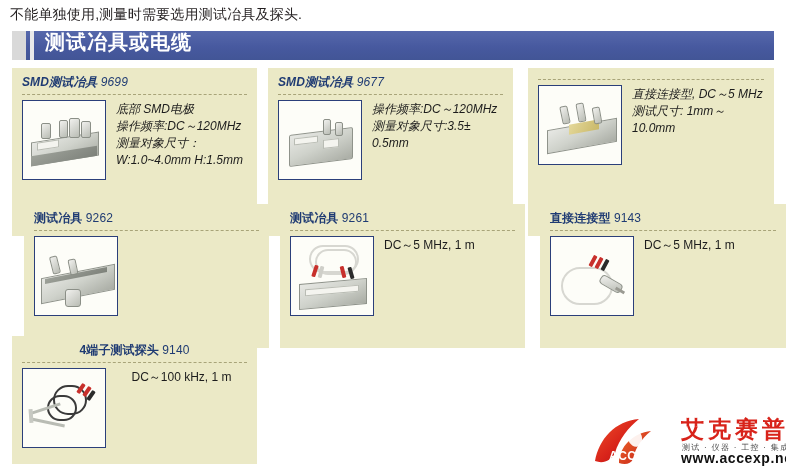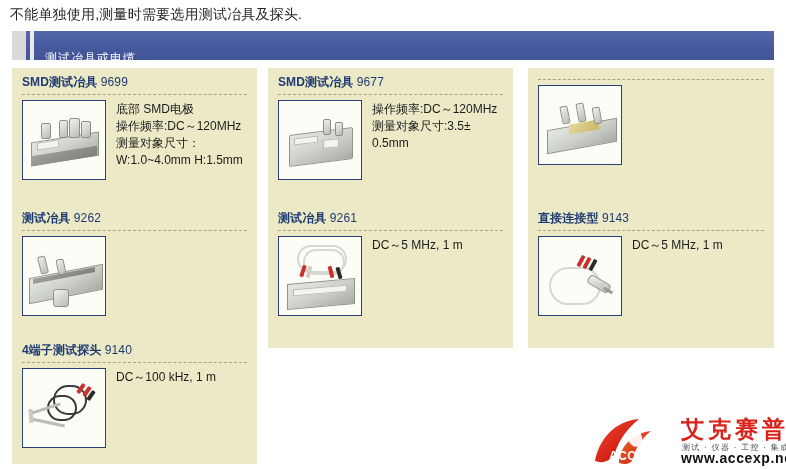--- a/index.html
+++ b/index.html
@@ -48,56 +48,56 @@
     position: absolute;
     left: 18px;
     top: 0;
     width: 4px;
     height: 29px;
     background: #e8e8ea;
   }
   .section-header .header-title {
     position: absolute;
     left: 33px;
-    top: 16px;
-    font-size: 12px;
-    font-weight: normal;
+    top: 0;
+    font-size: 20px;
+    font-weight: bold;
     color: #ffffff;
     letter-spacing: 1px;
     line-height: 22px;
   }
 
   
   .grid {
     position: absolute;
     left: 12px;
     top: 68px;
     width: 762px;
   }
   .row {
     position: relative;
     width: 762px;
     margin-bottom: 6px;
   }
   .row-1 { height: 130px; }
   .row-2 { height: 126px; }
-  .row-3 { height: 128px; }
+  .row-3 { height: 128px; text-align: center; }
 
   .card {
     position: absolute;
     top: 0;
     background: #ebe9c6;
     box-sizing: border-box;
     padding: 7px 10px 8px 10px;
   }
   .card.col-0 { left: 0;   width: 245px; }
   .card.col-1 { left: 256px; width: 245px; }
   .card.col-2 { left: 516px; width: 246px; }
-  .row-1 .card { height: 168px; }
-  .row-2 .card { height: 144px; }
+  .row-1 .card { height: 168px; font-style: italic; }
+  .row-2 .card { height: 144px; margin-left: 12px; }
   .row-3 .card { height: 128px; }
 
   .card-title {
     font-size: 12px;
     font-weight: bold;
     color: #1f3b73;
     line-height: 15px;
     white-space: nowrap;
     letter-spacing: 0.1px;
   }
@@ -281,20 +281,25 @@
 
     <div class="card col-2">
       <div class="card-divider"></div>
       <div class="card-body">
         <div class="thumb">
           <div class="art body" style="left:8px;top:38px;width:68px;height:22px;transform:skewY(-10deg);"></div>
           <div class="art gold" style="left:30px;top:36px;width:30px;height:10px;transform:skewY(-10deg);"></div>
           <div class="art knob" style="left:22px;top:20px;width:6px;height:16px;transform:rotate(-12deg);"></div>
           <div class="art knob" style="left:38px;top:17px;width:6px;height:17px;transform:rotate(-10deg);"></div>
           <div class="art knob" style="left:54px;top:21px;width:6px;height:15px;transform:rotate(-10deg);"></div>
+        </div>
+        <div class="card-desc">
+          <div>直接连接型, DC～5 MHz</div>
+          <div>测试尺寸: 1mm～</div>
+          <div>10.0mm</div>
         </div>
       </div>
     </div>
 
   </div>
 
   <div class="row row-2">
 
     <div class="card col-0">
       <div class="card-title">

